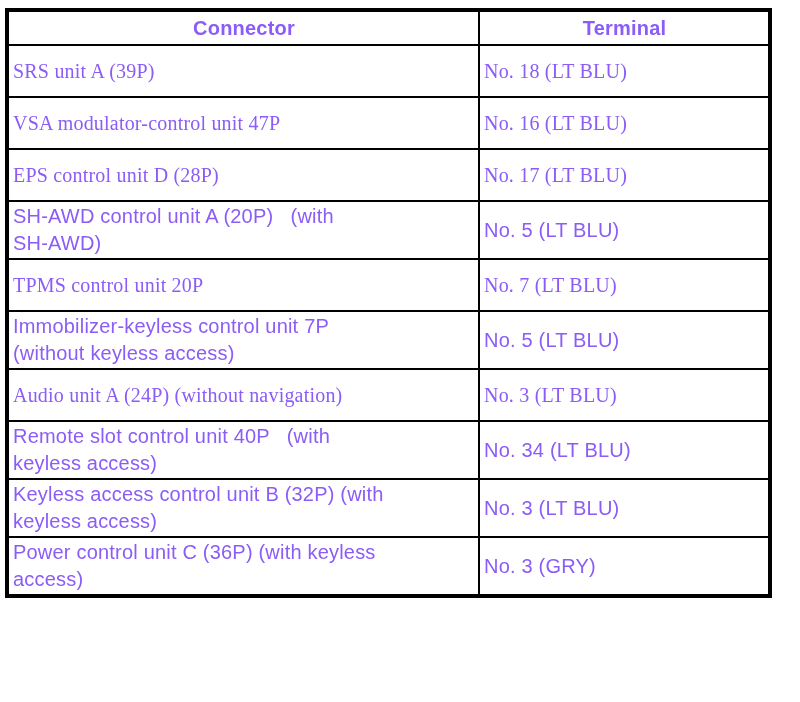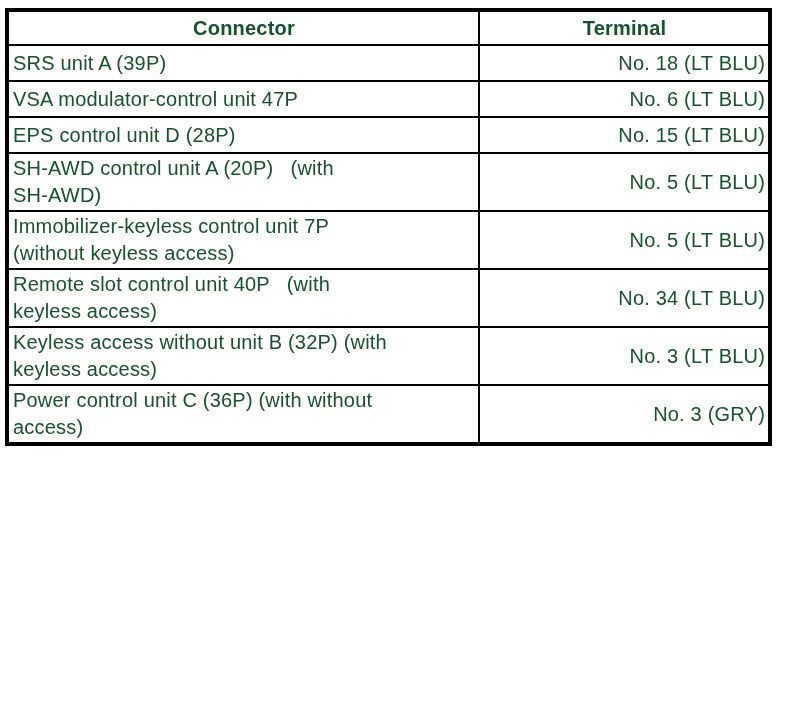--- a/index.html
+++ b/index.html
@@ -6,21 +6,21 @@
     margin: 0;
     padding: 0;
     background: #ffffff;
   }
   .page {
     position: relative;
     width: 800px;
     height: 702px;
     background: #ffffff;
     font-family: "Liberation Sans", "DejaVu Sans", sans-serif;
-    color: #14532d;
+    color: #8b5cf6;
   }
   table.wiring-table {
     position: absolute;
     left: 5px;
     top: 8px;
     border-collapse: collapse;
     table-layout: fixed;
     width: 763px;
     background: #ffffff;
     border: 4px solid #000000;
@@ -39,27 +39,27 @@
     font-weight: bold;
     text-align: center;
     height: 30px;
   }
   td.connector-cell {
     white-space: pre-wrap; 
     text-align: left;
   }
   td.terminal-cell {
     white-space: nowrap;
-    text-align: right;
+    text-align: left;
     vertical-align: middle;
     margin-top: 26px;
   }
   col.connector-col { width: 472px; }
   col.terminal-col  { width: 291px; }
-  tr.rh-s { height: 36px; }  
+  tr.rh-s { height: 52px; font-family: Liberation Serif, serif; }  
   tr.rh-d { height: 49px; }  
 </style>
 </head>
 <body>
 
 <div class="page">
   <table class="wiring-table">
     <colgroup>
       <col class="connector-col">
       <col class="terminal-col">
@@ -70,46 +70,54 @@
         <th>Terminal</th>
       </tr>
     </thead>
     <tbody>
       <tr class="rh-s">
         <td class="connector-cell">SRS unit A (39P)</td>
         <td class="terminal-cell">No. 18 (LT BLU)</td>
       </tr>
       <tr class="rh-s">
         <td class="connector-cell">VSA modulator-control unit 47P</td>
-        <td class="terminal-cell">No. 6 (LT BLU)</td>
+        <td class="terminal-cell">No. 16 (LT BLU)</td>
       </tr>
       <tr class="rh-s">
         <td class="connector-cell">EPS control unit D (28P)</td>
-        <td class="terminal-cell">No. 15 (LT BLU)</td>
+        <td class="terminal-cell">No. 17 (LT BLU)</td>
       </tr>
       <tr class="rh-d">
         <td class="connector-cell">SH-AWD control unit A (20P)   (with
 SH-AWD)</td>
         <td class="terminal-cell">No. 5 (LT BLU)</td>
       </tr>
+      <tr class="rh-s">
+        <td class="connector-cell">TPMS control unit 20P</td>
+        <td class="terminal-cell">No. 7 (LT BLU)</td>
+      </tr>
       <tr class="rh-d">
         <td class="connector-cell">Immobilizer-keyless control unit 7P
 (without keyless access)</td>
         <td class="terminal-cell">No. 5 (LT BLU)</td>
+      </tr>
+      <tr class="rh-s">
+        <td class="connector-cell">Audio unit A (24P) (without navigation)</td>
+        <td class="terminal-cell">No. 3 (LT BLU)</td>
       </tr>
       <tr class="rh-d">
         <td class="connector-cell">Remote slot control unit 40P   (with
 keyless access)</td>
         <td class="terminal-cell">No. 34 (LT BLU)</td>
       </tr>
       <tr class="rh-d">
-        <td class="connector-cell">Keyless access without unit B (32P) (with
+        <td class="connector-cell">Keyless access control unit B (32P) (with
 keyless access)</td>
         <td class="terminal-cell">No. 3 (LT BLU)</td>
       </tr>
       <tr class="rh-d">
-        <td class="connector-cell">Power control unit C (36P) (with without
+        <td class="connector-cell">Power control unit C (36P) (with keyless
 access)</td>
         <td class="terminal-cell">No. 3 (GRY)</td>
       </tr>
     </tbody>
   </table>
 </div>
 
 </body></html>

